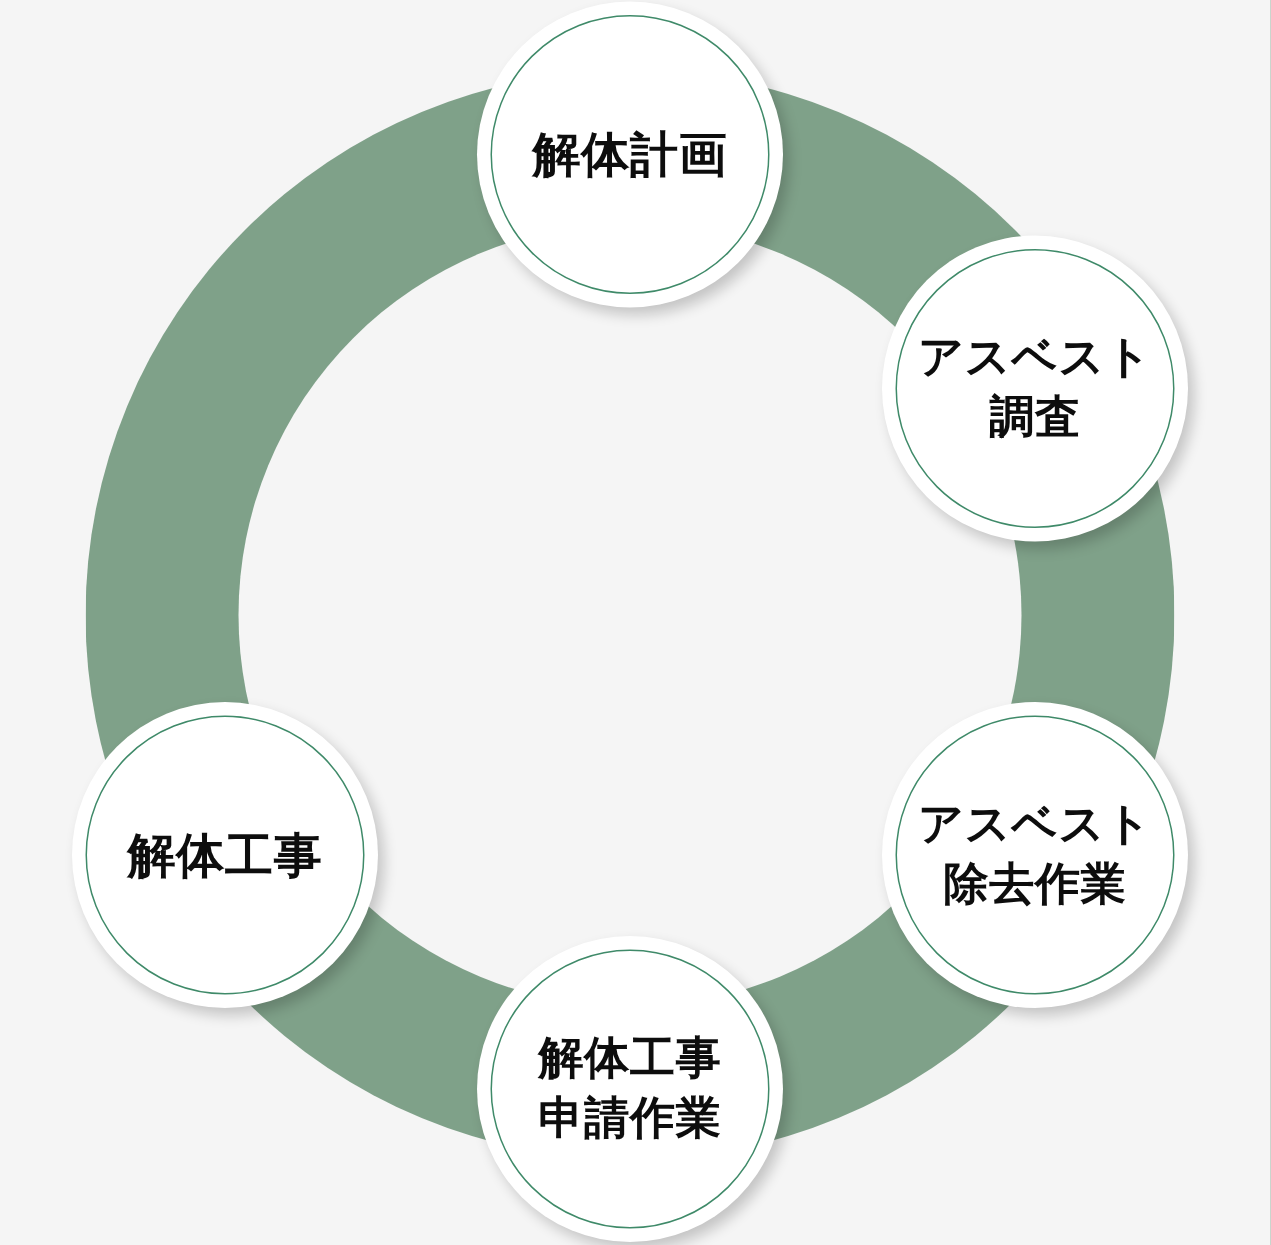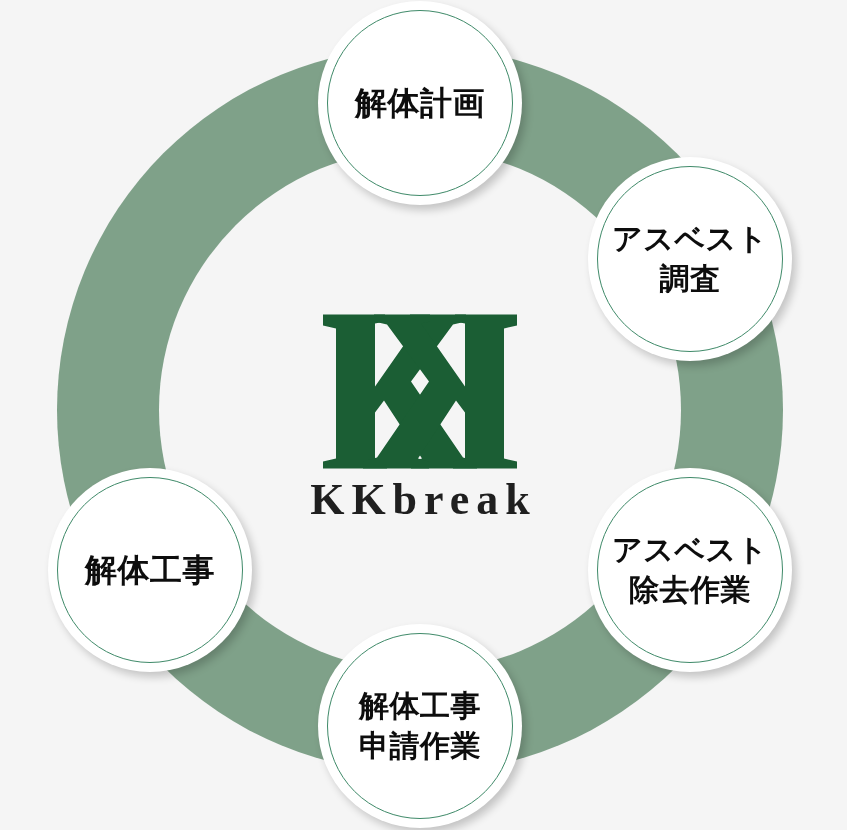--- a/index.html
+++ b/index.html
@@ -116,31 +116,20 @@
         <mask id="ring-mask">
           <rect x="0" y="0" width="726" height="726" fill="#000"></rect>
           <circle cx="363" cy="363" r="363" fill="#fff"></circle>
           <circle cx="363" cy="363" r="261" fill="#000"></circle>
         </mask>
       </defs>
       <rect x="0" y="0" width="726" height="726" fill="#7fa189" mask="url(#ring-mask)"></rect>
     </svg>
   </div>
 
-  <div class="logo-block">
-    <svg class="logo-mark" viewBox="0 0 230 165" xmlns="http://www.w3.org/2000/svg">
-      <g fill="#1b5e34">
-
-        <path d="M18 6 h62 v7 l-10 2 v63 l44 -63 l-9 -2 v-7 h56 v7 l-13 3 l-42 57 l52 76 l14 4 v7 h-66 v-7 l11 -3 l-38 -58 l-9 12 v46 l12 3 v7 h-64 v-7 l13 -3 v-130 l-13 -3 z"></path>
-
-        <path d="M212 6 h-62 v7 l10 2 v63 l-44 -63 l9 -2 v-7 h-56 v7 l13 3 l42 57 l-52 76 l-14 4 v7 h66 v-7 l-11 -3 l38 -58 l9 12 v46 l-12 3 v7 h64 v-7 l-13 -3 v-130 l13 -3 z"></path>
-      </g>
-    </svg>
-    <span class="logo-word">KKbreak</span>
-  </div>
 
   <div class="node node-0">
     <span class="node-label">解体計画</span>
   </div>
 
   <div class="node node-1">
     <span class="node-label small">アスベスト
 調査</span>
   </div>
 

